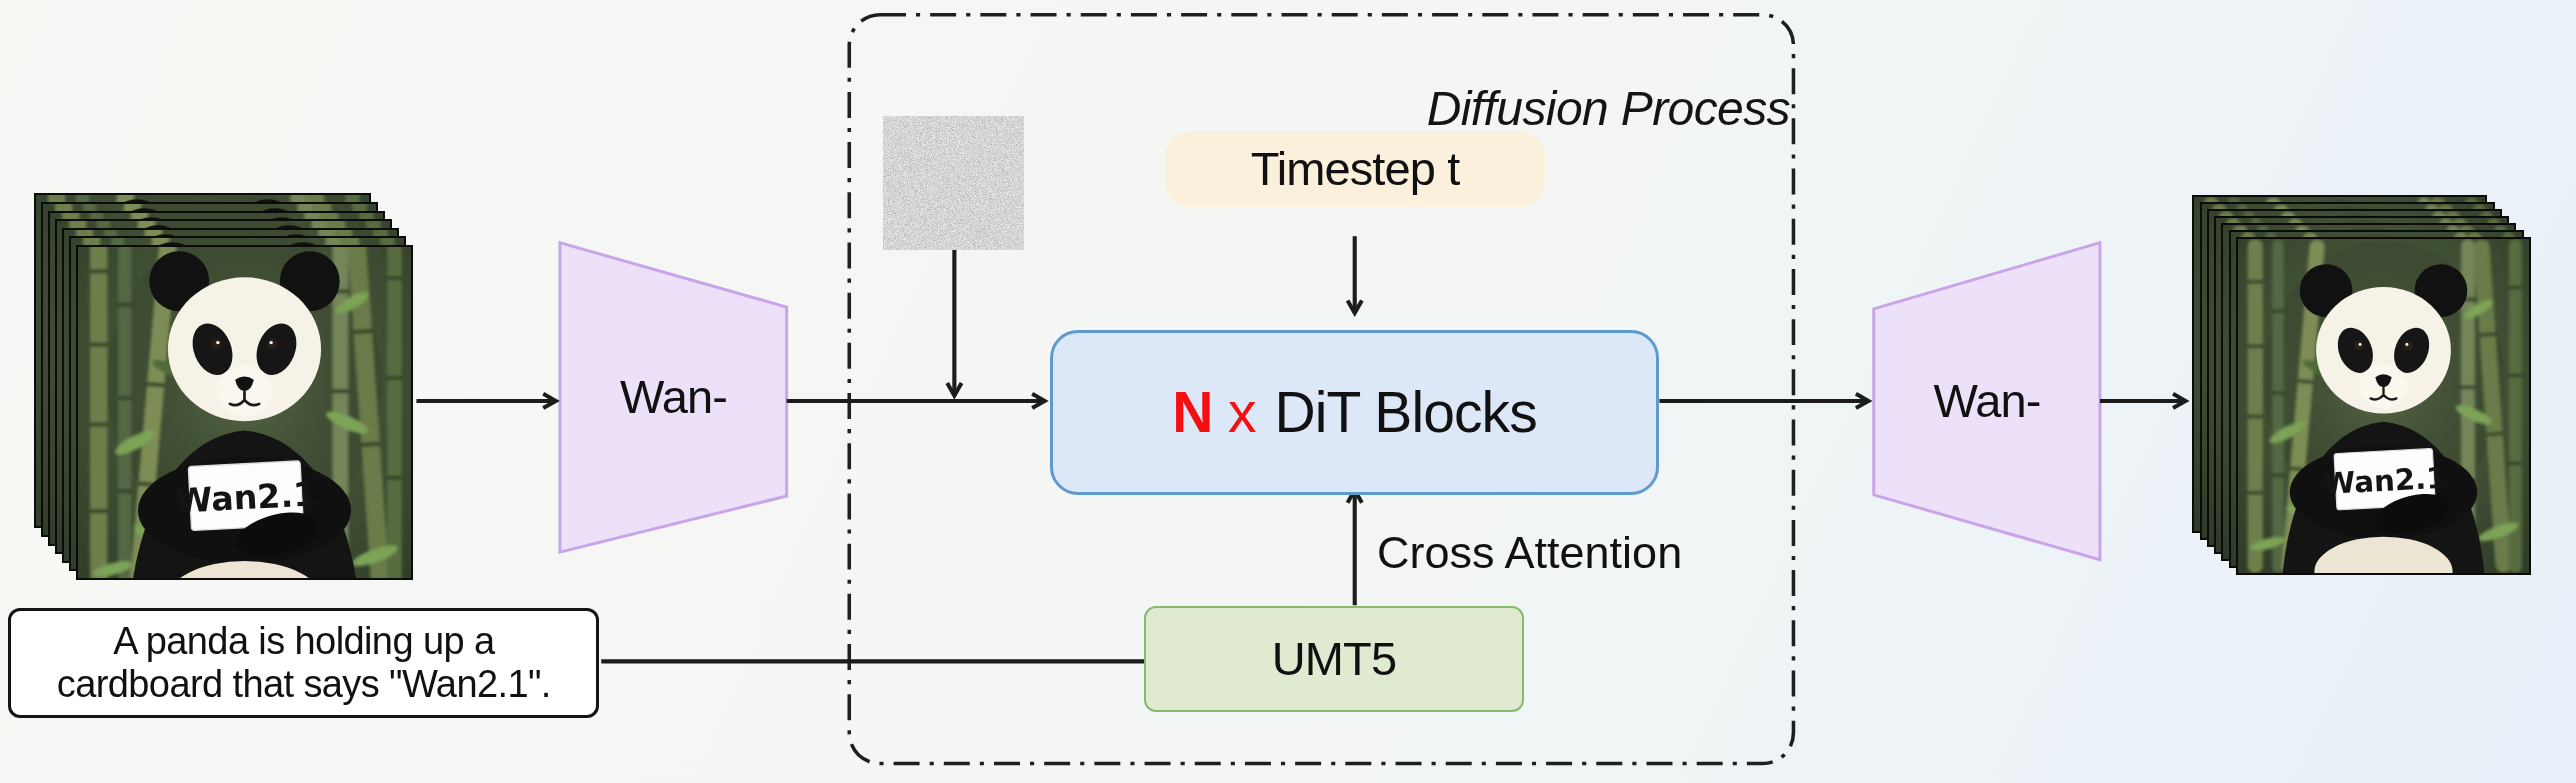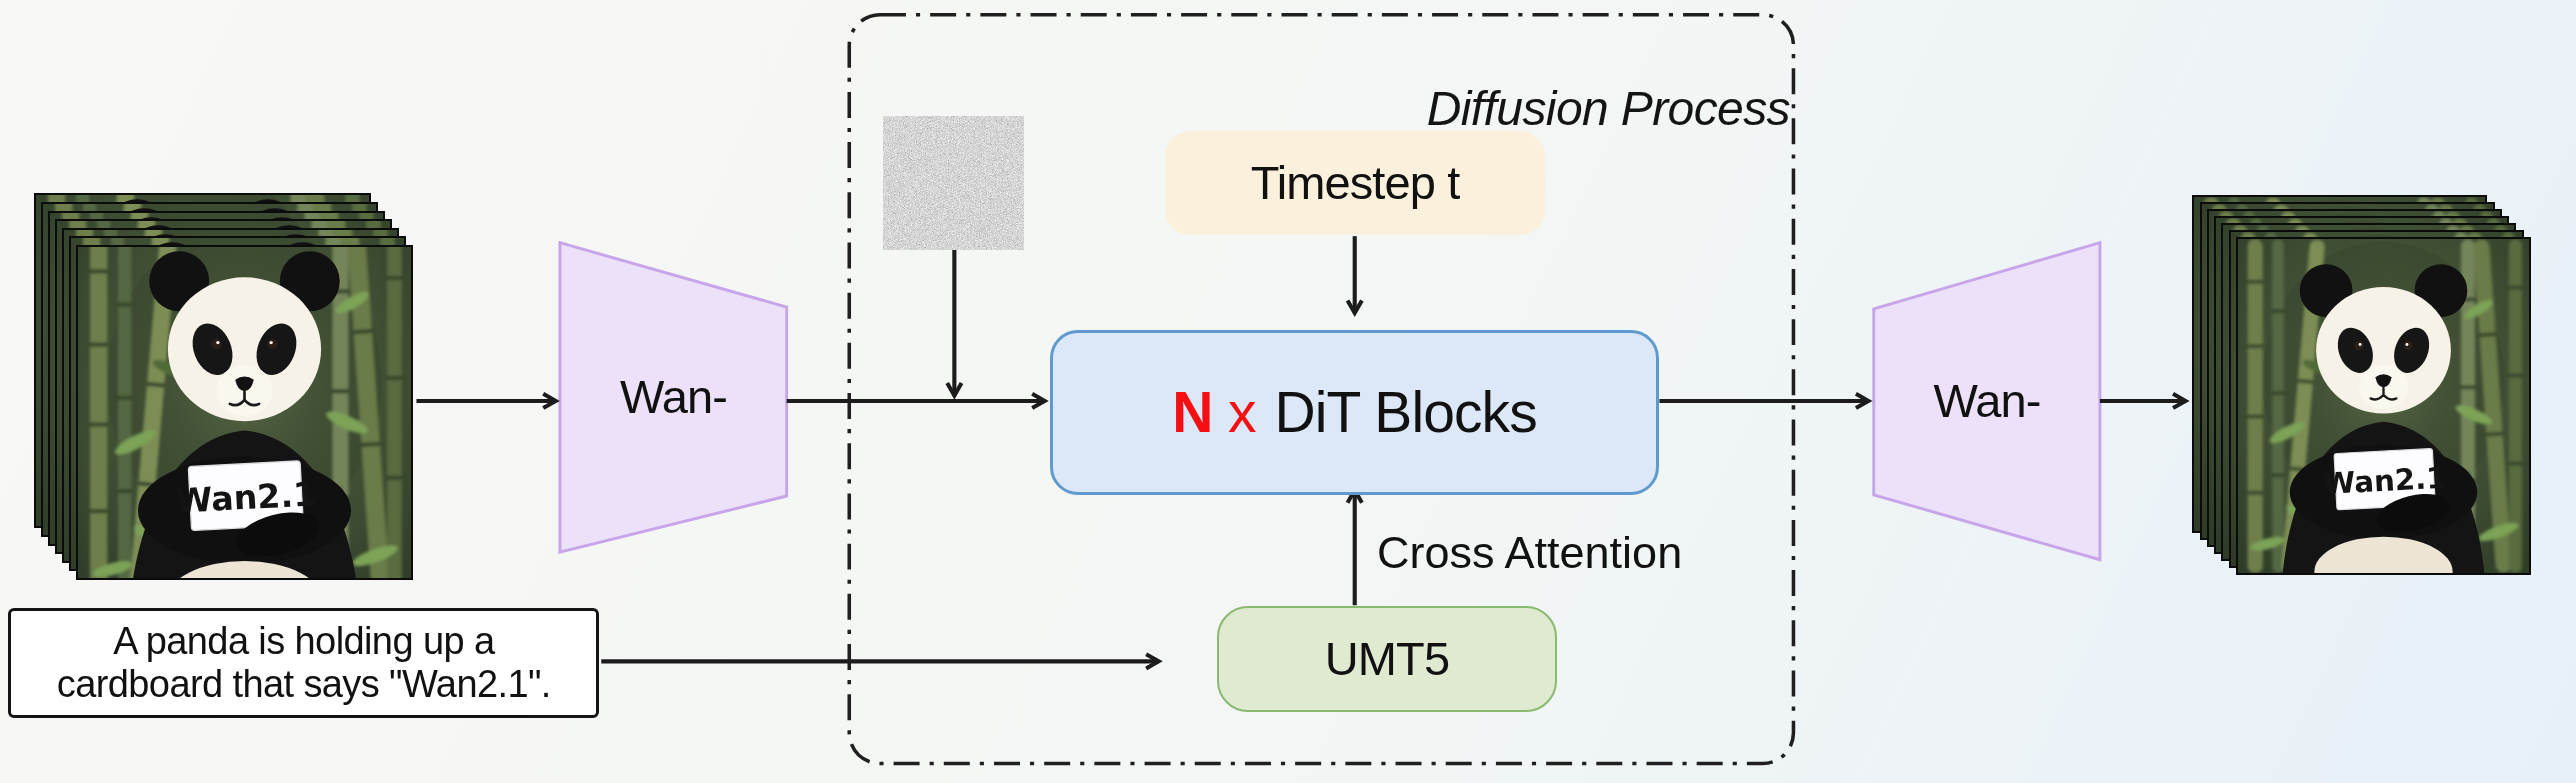--- a/index.html
+++ b/index.html
@@ -44,44 +44,44 @@
 
   #diffusion-title{
     left:1370px;top:31px;width:420px;height:59px;
     justify-content:flex-end;
     font-style:italic;font-size:48px;color:#141414;letter-spacing:-0.6px;margin-top:48px;
   }
   #encoder-label{left:560px;top:243px;width:227px;height:309px;font-size:47px;}
   #decoder-label{left:1874px;top:243px;width:226px;height:317px;font-size:47px;}
 
   #timestep-box{
-    left:1165px;top:131px;width:380px;height:104px;
+    left:1165px;top:131px;width:380px;height:76px;
     background:var(--timestep-fill);border-radius:25px;
     font-size:47px;
   }
   #dit-box{
     left:1050px;top:330px;width:609px;height:165px;
     background:var(--dit-fill);border:3px solid var(--dit-border);border-radius:28px;
     font-size:57px;
   }
   #dit-box .dit-n{color:var(--dit-accent);font-weight:bold;}
   #dit-box .dit-x{color:var(--dit-accent);margin:0 15.4px;}
   #dit-box .dit-rest{margin-left:3.5px;}
 
   #cross-attention-label{left:1377px;top:526px;width:331px;height:53px;justify-content:flex-start;font-size:45px;}
 
   #umt5-box{
-    left:1217px;top:606px;width:340px;height:106px;
-    background:var(--umt5-fill);border:2.4px solid var(--umt5-border);border-radius:31px;
+    left:1144px;top:606px;width:380px;height:106px;
+    background:var(--umt5-fill);border:2.4px solid var(--umt5-border);border-radius:12px;
     font-size:47px;
   }
 
   #prompt-box{
     left:8.3px;top:608px;width:591px;height:110px;
-    background:var(--prompt-fill);border:3.5px solid var(--prompt-border);border-radius:6px;
+    background:var(--prompt-fill);border:3.5px solid var(--prompt-border);border-radius:12px;
     font-size:38px;flex-direction:column;
   }
   #prompt-box .line{line-height:1.13;letter-spacing:-0.6px;}
 </style>
 </head>
 <body>
 
 <svg width="0" height="0" style="position:absolute" aria-hidden="true">
   <defs>
     <radialGradient id="bgGrad" cx="50%" cy="42%" r="75%">

